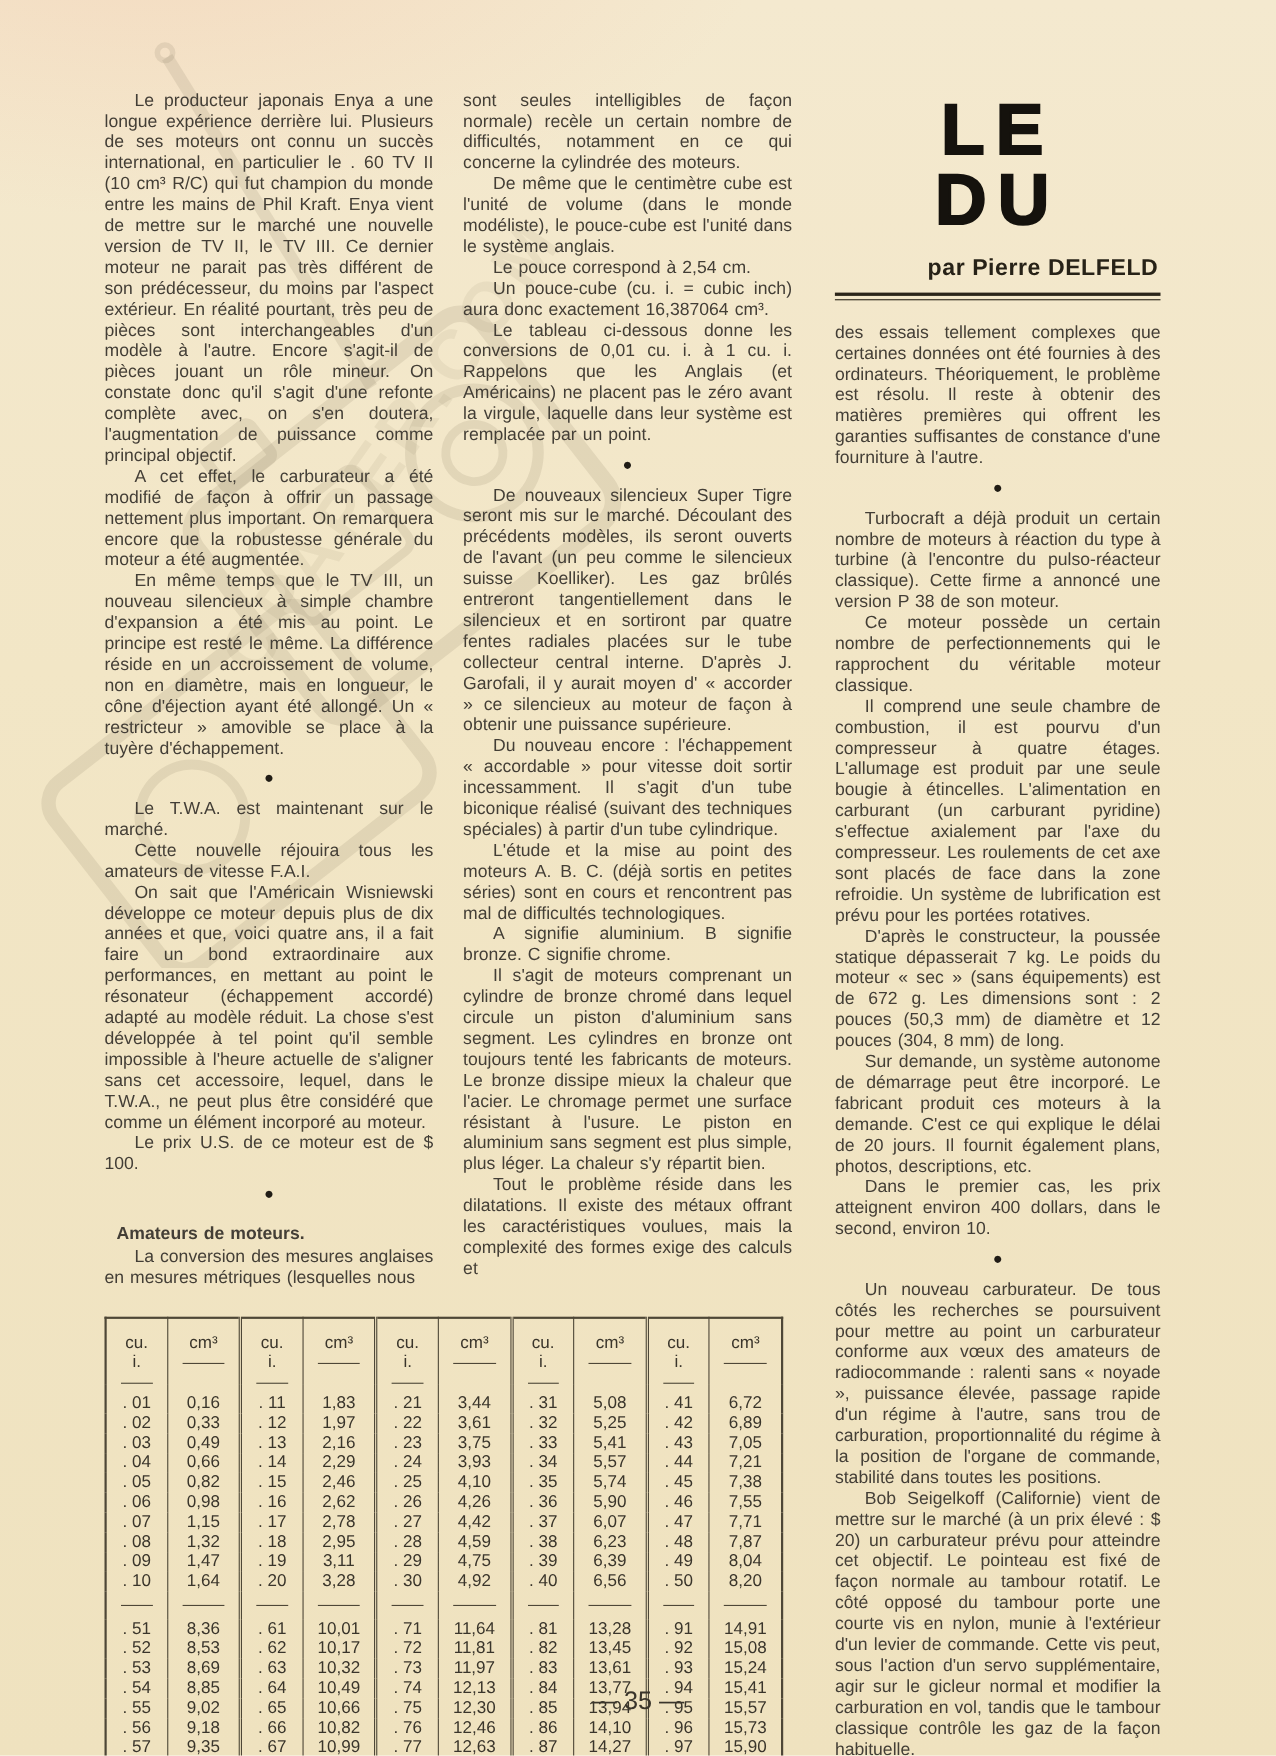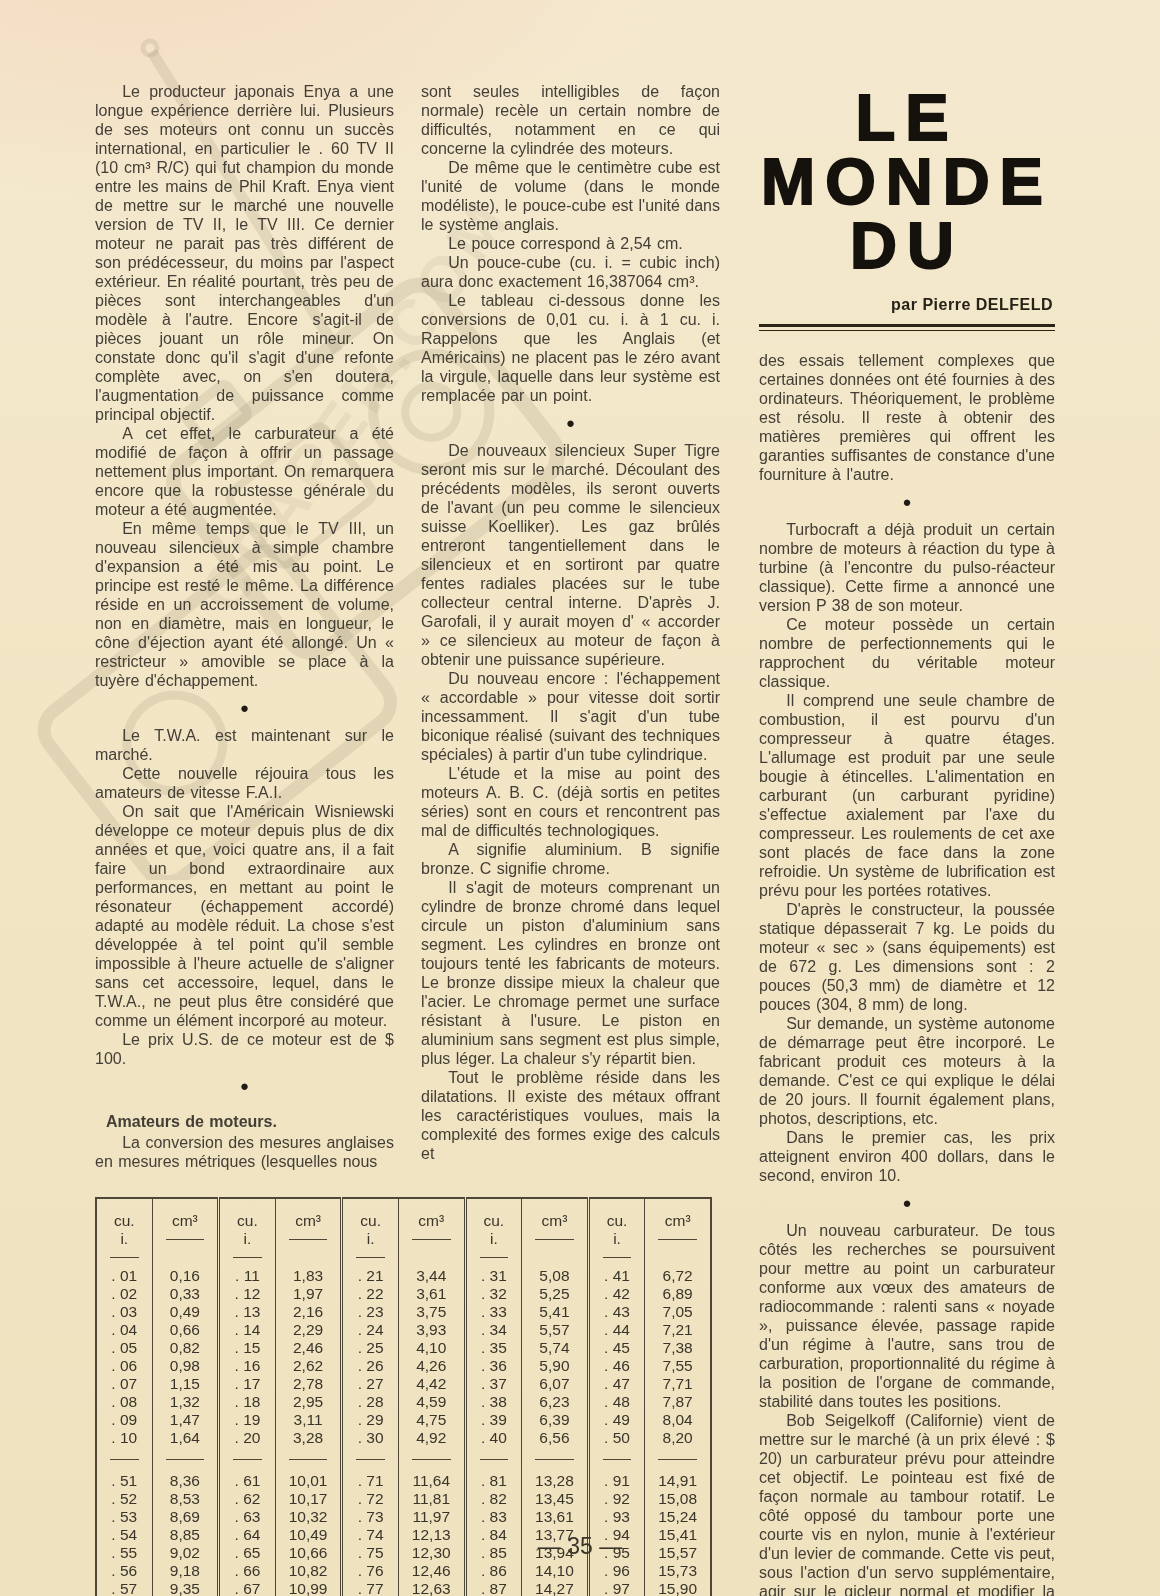--- a/index.html
+++ b/index.html
@@ -21,21 +21,21 @@
   .para.no-indent{text-indent:0;}
   .heading{margin:12px 11px 2px;font-weight:bold;text-indent:0;}
   .bullet{text-align:center;font-size:15px;line-height:28px;height:28px;margin:4px 0;color:#201c15;}
   
   .right-zone{width:296px;margin-left:39px;}
   .title{margin:4px 0 0;color:#15120d;}
   .title-line{
     font-weight:bold;font-size:65px;line-height:64px;text-align:center;
     letter-spacing:10px;-webkit-text-stroke:2px #15120d;
   }
-  .byline{margin-top:18px;text-align:right;font-weight:bold;font-size:16px;padding-right:2px;color:#272217;letter-spacing:.5px;}
+  .byline{margin-top:18px;text-align:right;font-weight:bold;font-size:21px;padding-right:2px;color:#272217;letter-spacing:.5px;}
   .rule-double{margin-top:10px;border-top:3px solid #2b2519;border-bottom:1px solid #2b2519;height:3px;}
   
   .conv-table{border-collapse:collapse;margin-top:26px;width:617px;color:#3a352b;border:2px solid #4e4737;}
   .conv-table th,.conv-table td{font-weight:normal;text-align:center;font-size:15.5px;line-height:18px;padding:0;}
   .conv-table th{padding-top:12px;vertical-align:top;}
   .hd{display:block;margin:1px 13px;padding-bottom:9px;border-bottom:1.5px solid #4e4737;}
   .c-cui{width:56px;}
   .c-cm3{width:67px;}
   .sep-single{border-left:1px solid #4e4737;}
   .sep-double{border-left:3px double #4e4737;}
@@ -374,21 +374,20 @@
               <td class="c-cm3 sep-single">15,90</td>
             </tr>
           </tbody>
       </table>
 
     </div>
 
     <div class="right-zone">
       <h1 class="title">
           <div class="title-line">LE</div>
-          <div class="title-line">MONDE</div>
           <div class="title-line">DU</div>
         </h1>
       <div class="byline">par Pierre DELFELD</div>
       <div class="rule-double"></div>
       <div class="col3">
           <p class="para no-indent">des essais tellement complexes que certaines données ont été fournies à des ordinateurs. Théoriquement, le problème est résolu. Il reste à obtenir des matières premières qui offrent les garanties suffisantes de constance d'une fourniture à l'autre.</p>
           <div class="bullet">●</div>
           <p class="para">Turbocraft a déjà produit un certain nombre de moteurs à réaction du type à turbine (à l'encontre du pulso-réacteur classique). Cette firme a annoncé une version P 38 de son moteur.</p>
           <p class="para">Ce moteur possède un certain nombre de perfectionnements qui le rapprochent du véritable moteur classique.</p>
           <p class="para">Il comprend une seule chambre de combustion, il est pourvu d'un compresseur à quatre étages. L'allumage est produit par une seule bougie à étincelles. L'alimentation en carburant (un carburant pyridine) s'effectue axialement par l'axe du compresseur. Les roulements de cet axe sont placés de face dans la zone refroidie. Un système de lubrification est prévu pour les portées rotatives.</p>

